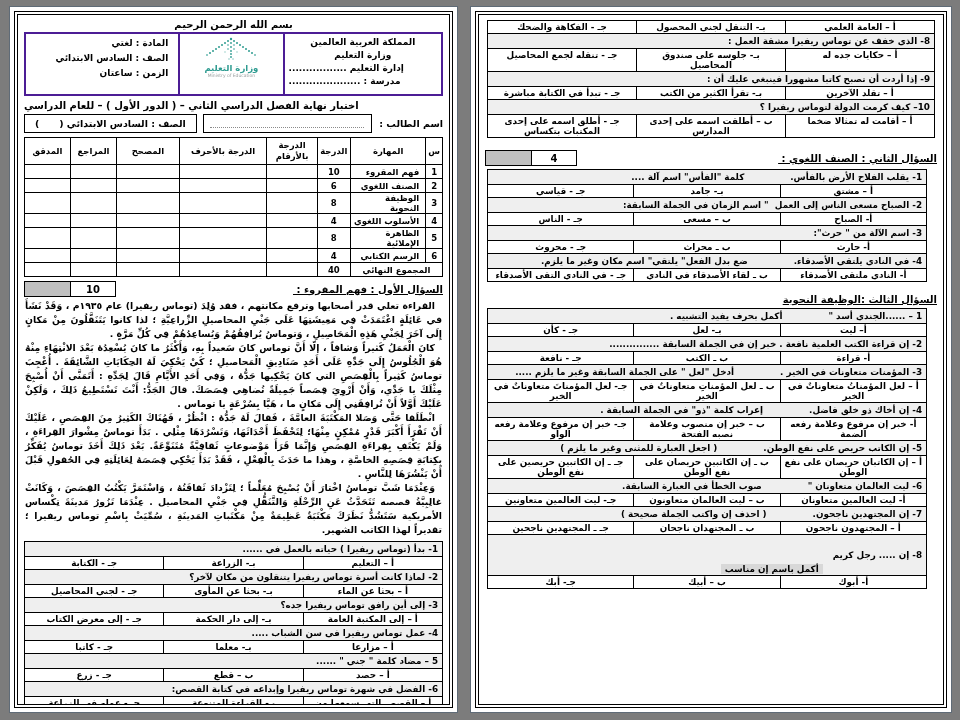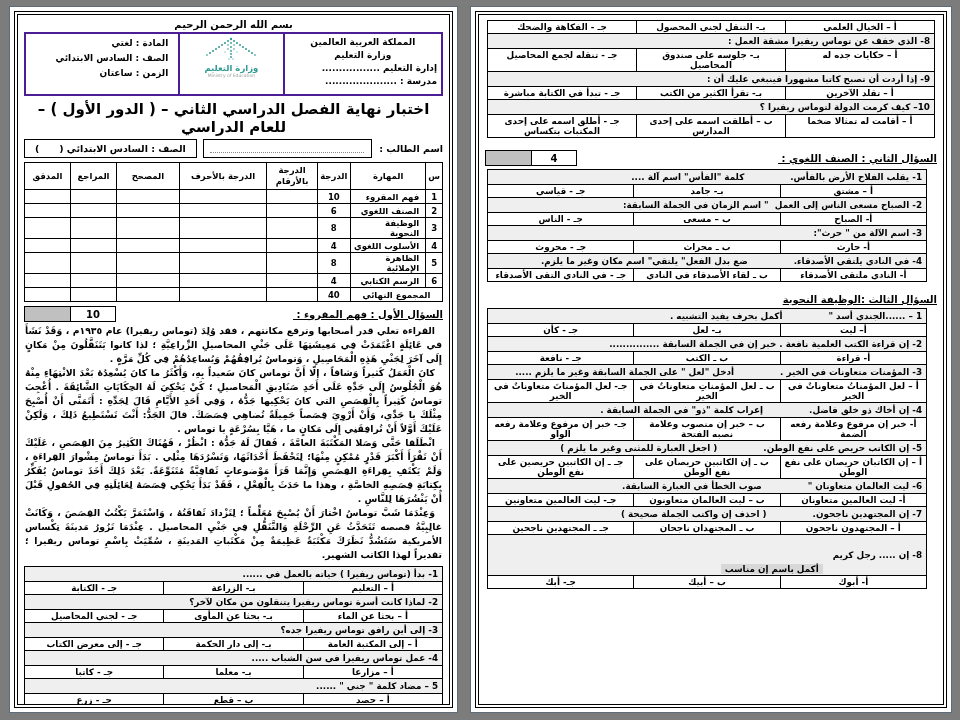--- a/index.html
+++ b/index.html
@@ -9,26 +9,26 @@
   #page1{left:10px;width:447px;}
   #page2{left:471px;width:480px;}
   .frame{position:absolute;inset:4px;border:1px solid #000;padding:2px;box-sizing:border-box;}
   .frame-inner{border:1px solid #000;height:100%;box-sizing:border-box;padding:3px 6px;overflow:hidden;direction:rtl;}
   
   .basmala{text-align:center;font-size:10px;margin:1px 0 2px;}
   .head-table{width:100%;border-collapse:collapse;table-layout:fixed;}
   .head-table td{border:2px solid #4c1d95;vertical-align:top;padding:2px 4px;font-size:9px;height:56px;}
   .h-right div{line-height:13px;}
   .h-right .ctr{text-align:center;}
-  .h-right .rgt{text-align:right;}
+  .h-right .rgt{text-align:left;}
   .h-left div{line-height:15px;text-align:right;padding-right:6px;}
   .h-logo{text-align:center;padding:1px;}
   .logo-ar{color:#2f9c91;font-size:8.5px;line-height:9px;}
   .logo-en{color:#9aa0a0;font-size:4.5px;font-weight:400;line-height:6px;}
-  .exam-title{text-align:center;font-size:15px;margin:4px 0 3px;}
+  .exam-title{text-align:left;font-size:10px;margin:4px 0 3px;}
   .student-row{display:flex;align-items:center;margin:2px 0 4px;font-size:9.5px;}
   .st-label{white-space:pre;margin-left:4px;}
   .name-box{flex:1;border:1px solid #000;height:17px;position:relative;margin-left:6px;}
   .dots{position:absolute;left:4%;right:4%;bottom:4px;border-bottom:1px dotted #8a8a8a;}
   .class-box{border:1px solid #000;height:17px;line-height:17px;padding:0 10px;white-space:pre;}
   
   .skills{width:100%;border-collapse:collapse;table-layout:fixed;}
   .skills th,.skills td{border:1px solid #000;font-size:8.5px;padding:0 2px;height:13px;}
   .skills th{font-weight:700;vertical-align:middle;line-height:11px;padding:2px;}
   .skills td.c{text-align:center;}
@@ -309,21 +309,21 @@
       </div>
     </div>
   </div>
 
   <div class="page" id="page2">
     <div class="frame">
       <div class="frame-inner">
 
         <div class="q-table" id="p2-reading">
             <div class="opt-row">
-              <div class="opt">أ – الخيال العلمي</div>
+              <div class="opt">أ – العامة العلمي</div>
               <div class="opt">بـ- التنقل لجني المحصول</div>
               <div class="opt">جـ - الفكاهة والضحك</div>
             </div>
             <div class="q-row">
               <span class="qp1">8- الذي خفف عن توماس ريفيرا مشقة العمل :</span>
             </div>
             <div class="opt-row">
               <div class="opt">أ – حكايات جده له</div>
               <div class="opt">بـ- جلوسه على صندوق المحاصيل</div>
               <div class="opt">جـ - تنقله لجمع المحاصيل</div>

